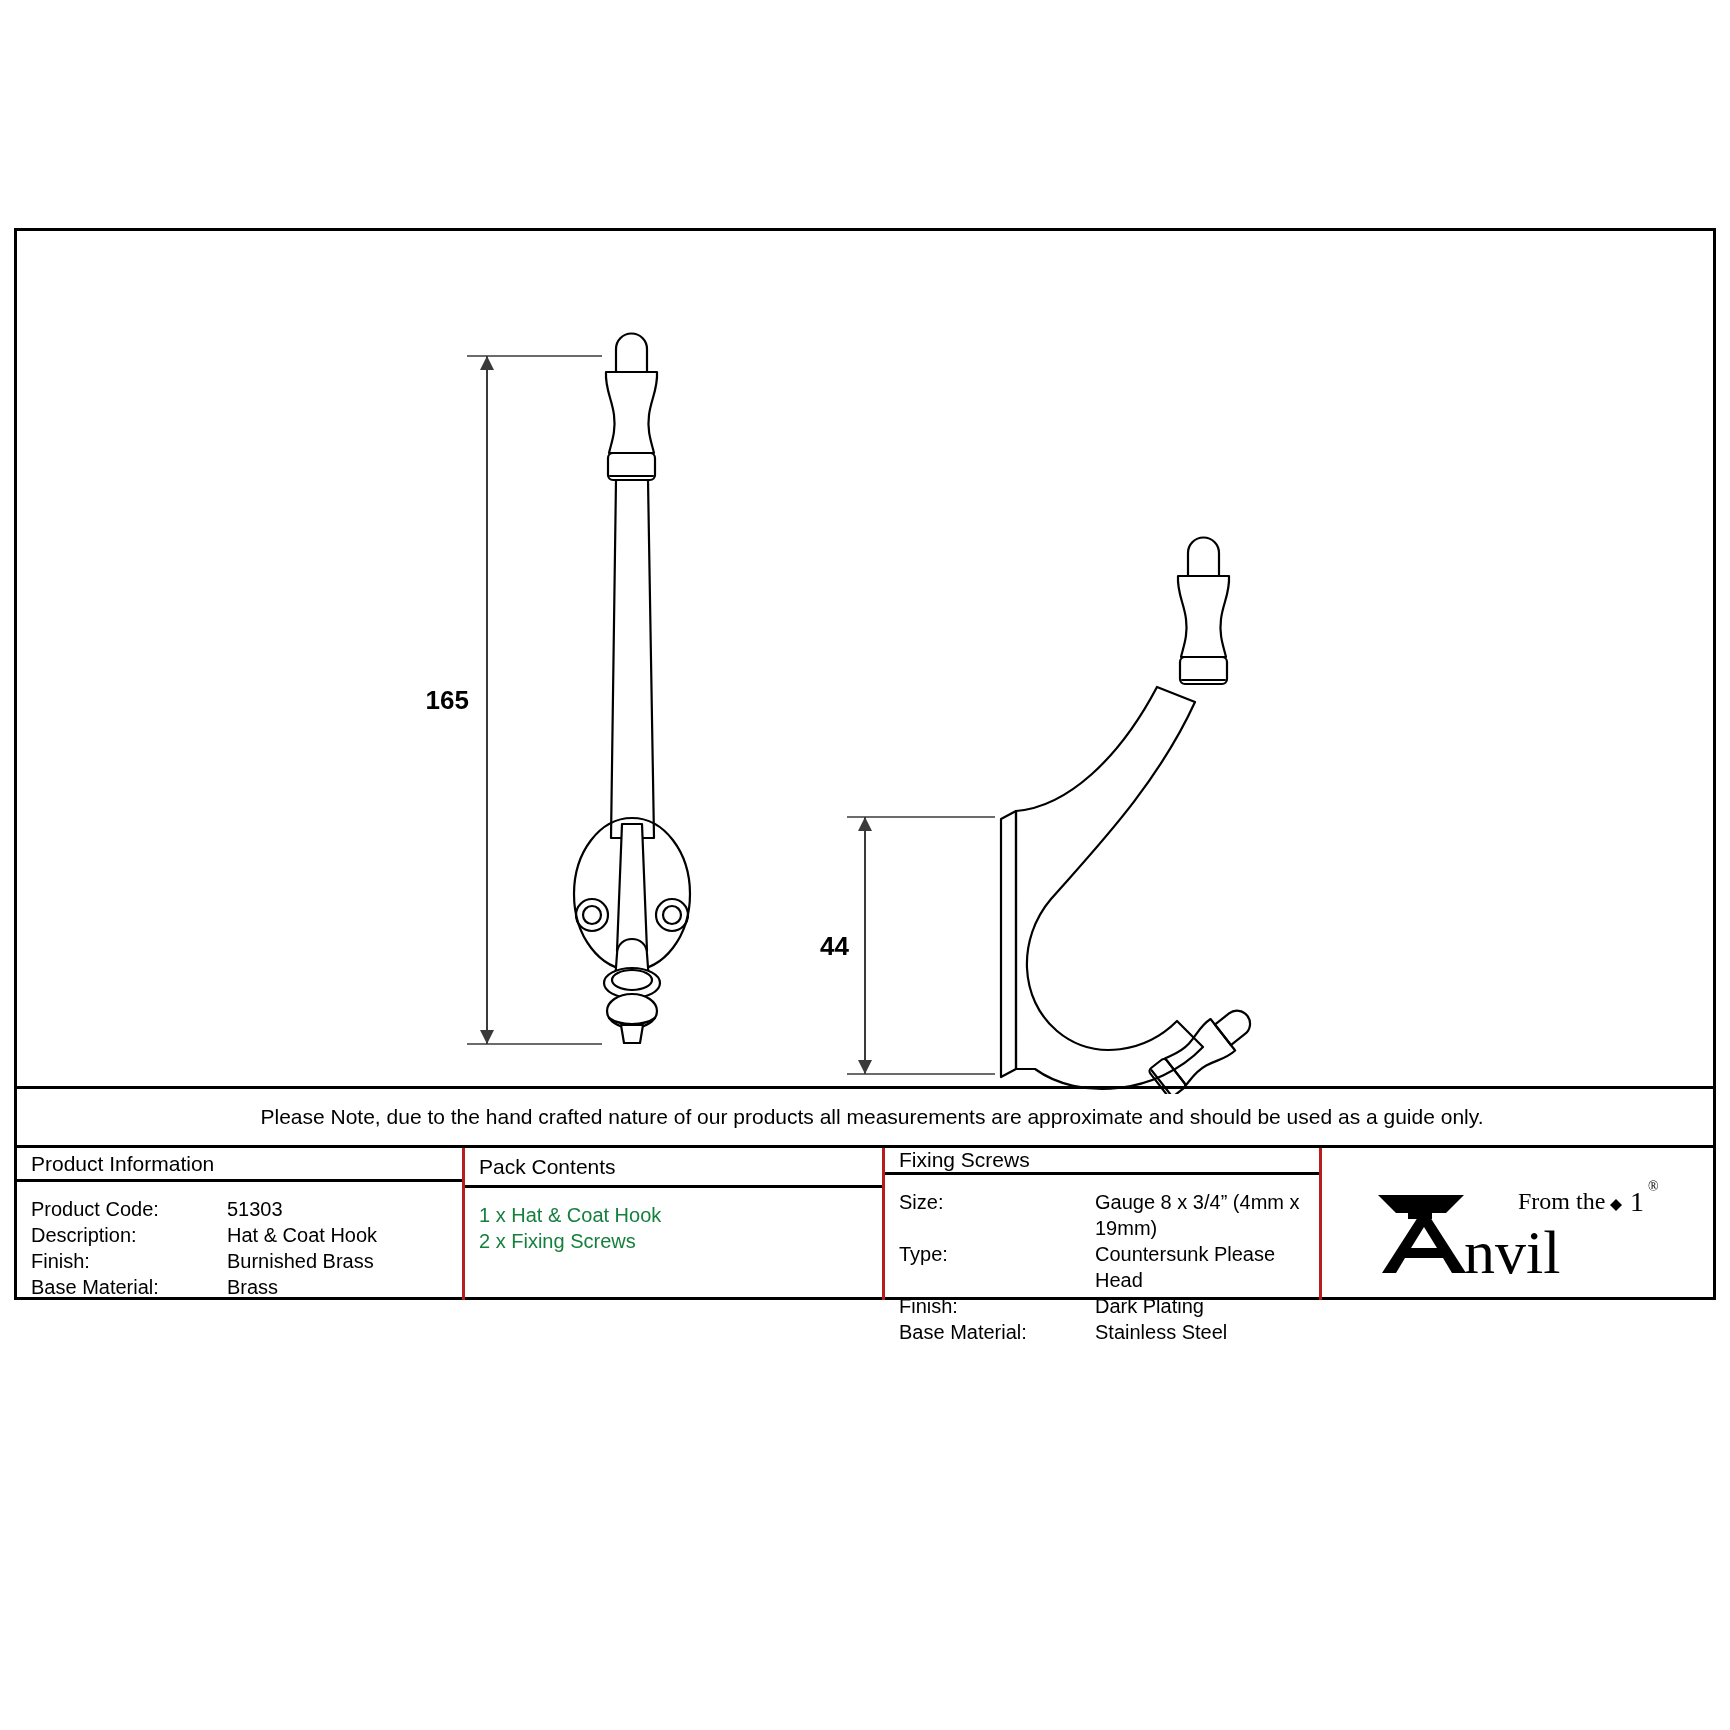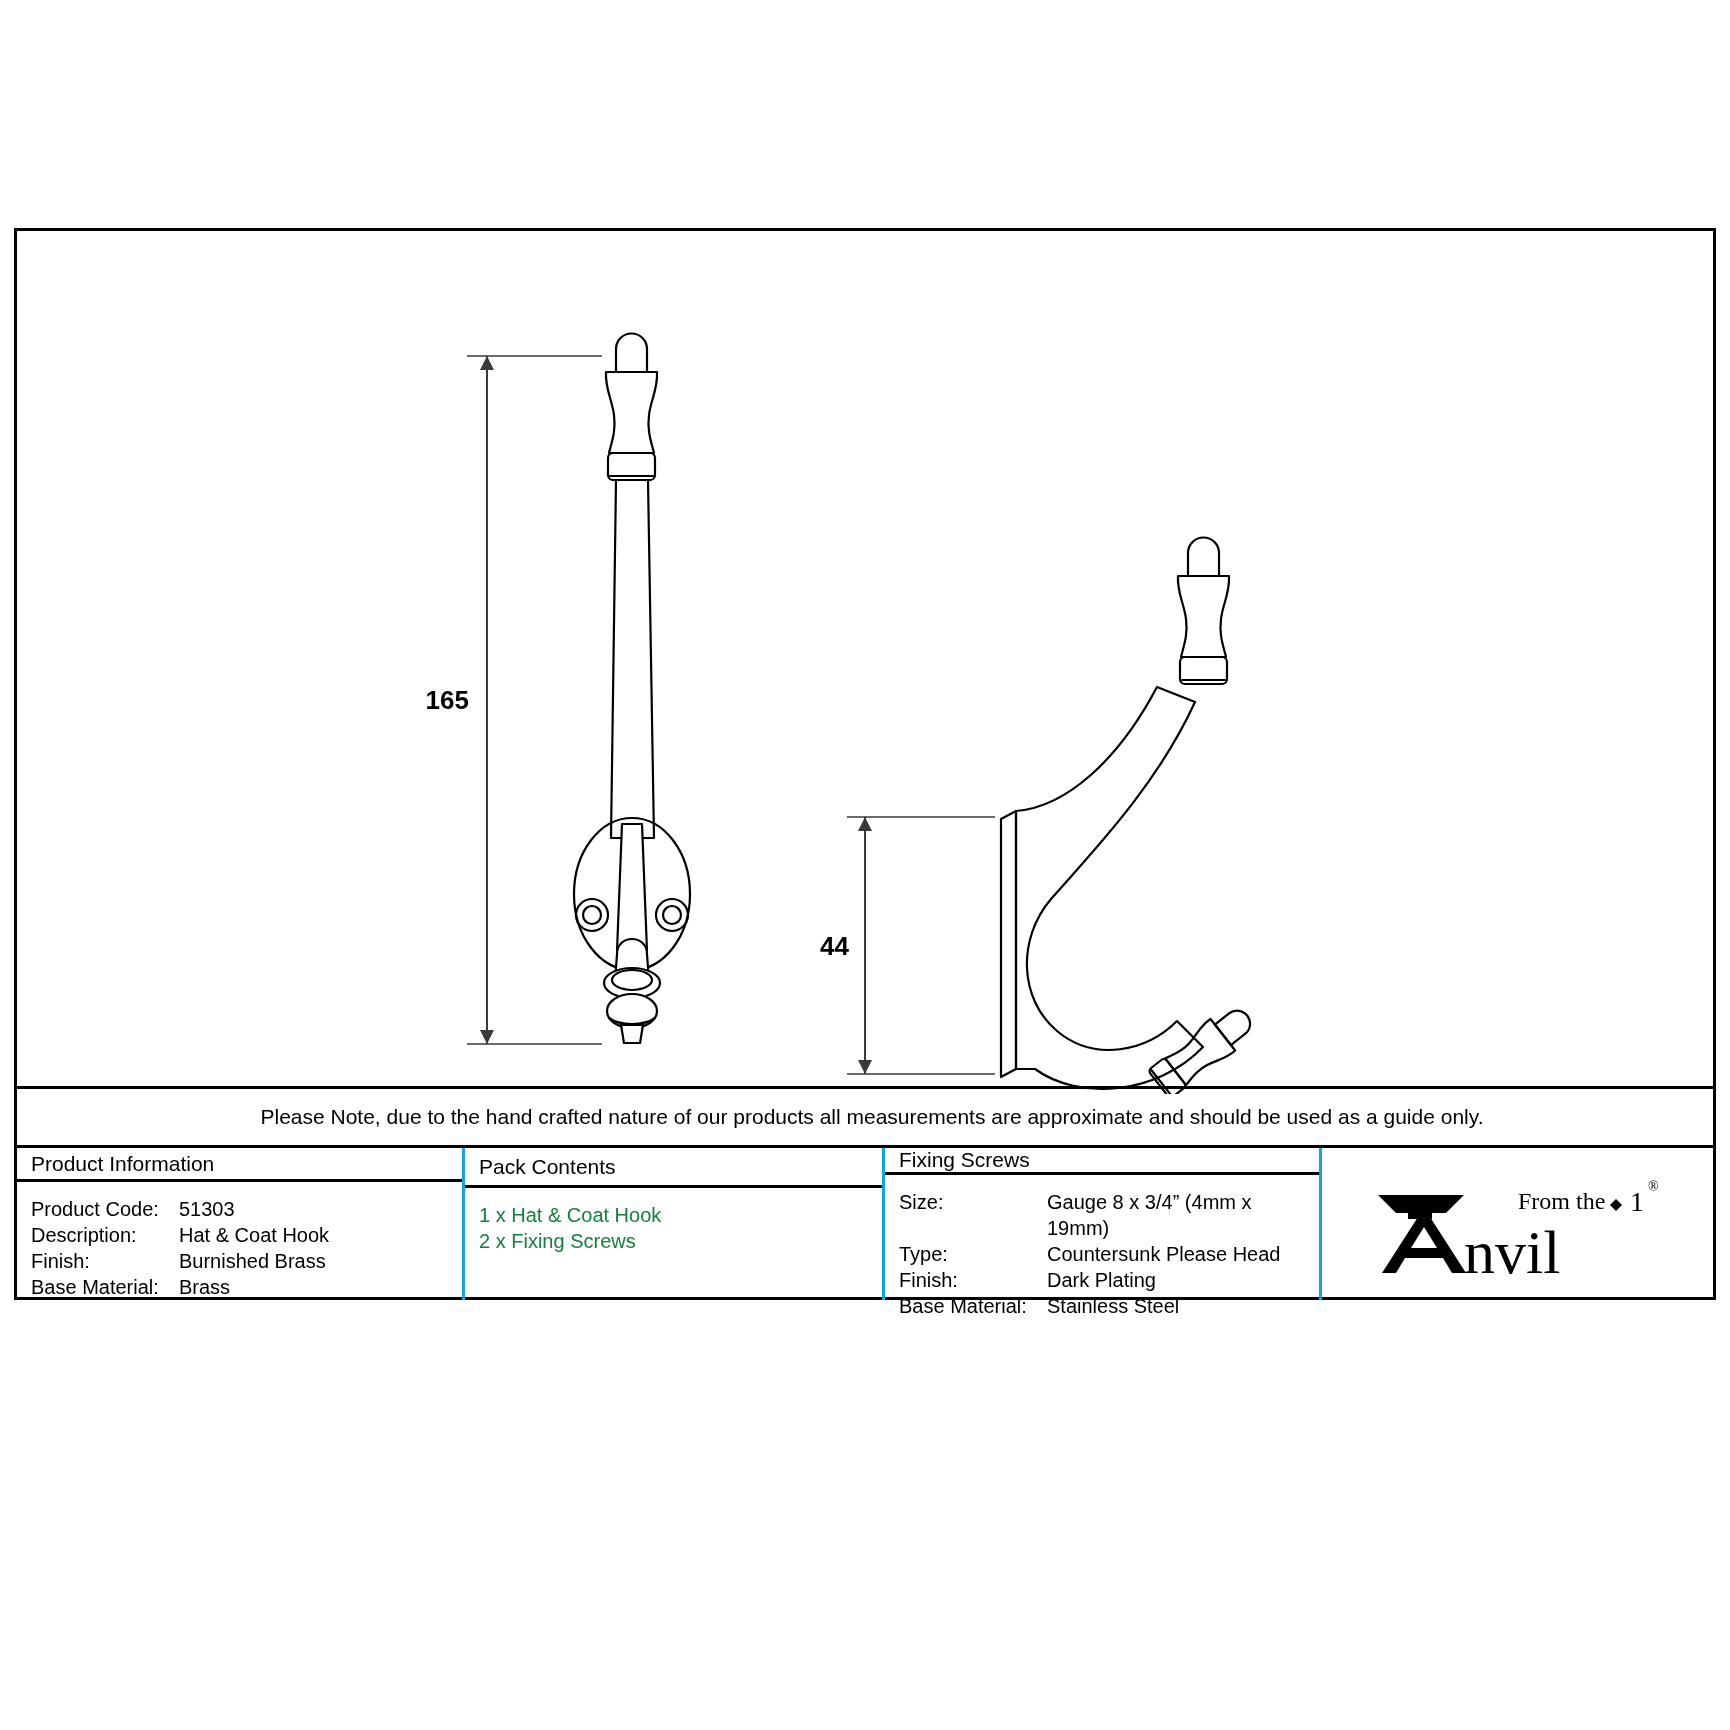--- a/index.html
+++ b/index.html
@@ -64,21 +64,21 @@
     position: absolute;
     left: 0;
     top: 917px;
     width: 100%;
     height: 152px;
     display: flex;
     box-sizing: border-box;
   }
   .info-col {
     box-sizing: border-box;
-    border-right: 3px solid #0ea5e9;
+    border-right: 3px solid #b91c1c;
     display: flex;
     flex-direction: column;
     height: 100%;
   }
   .info-col.last { border-right: none; }
   .col-a { width: 448px; }
   .col-b { width: 420px; }
   .col-c { width: 437px; }
   .col-d { flex: 1 1 auto; }
 
@@ -95,20 +95,21 @@
   .col-body {
     flex: 1 1 auto;
     padding: 14px 0 0 14px;
     box-sizing: border-box;
   }
   .kv {
     display: flex;
     font-size: 20px;
     line-height: 26px;
     color: #000;
+    gap: 48px;
   }
   .kv .k { width: 148px; flex: 0 0 148px; }
   .kv .v { flex: 1 1 auto; }
   .plain-line {
     font-size: 20px;
     line-height: 26px;
     color: #15803d;
   }
   .fix-kv .k { width: 148px; flex: 0 0 148px; }
 

